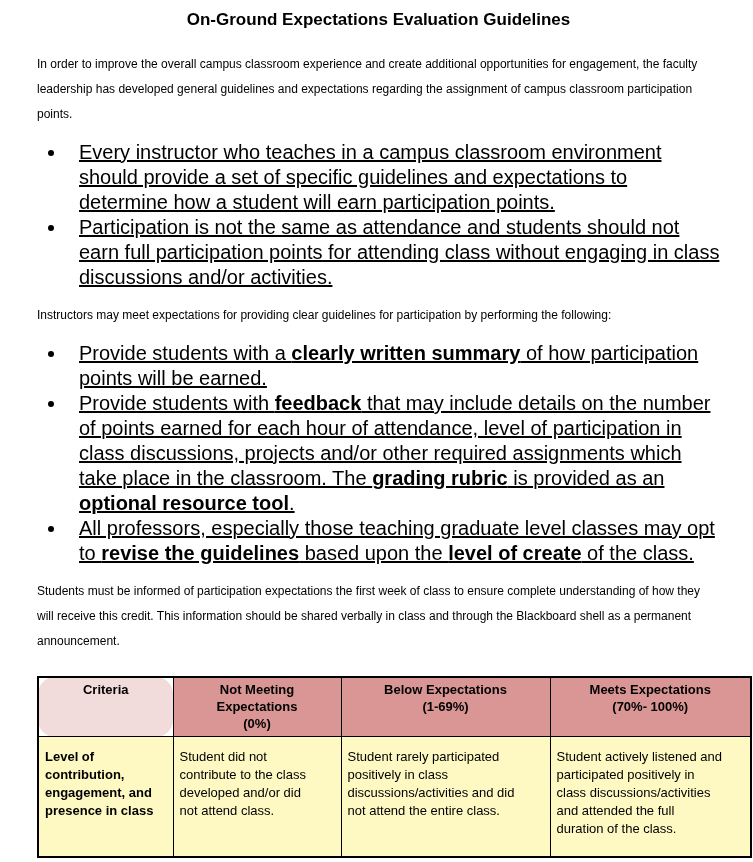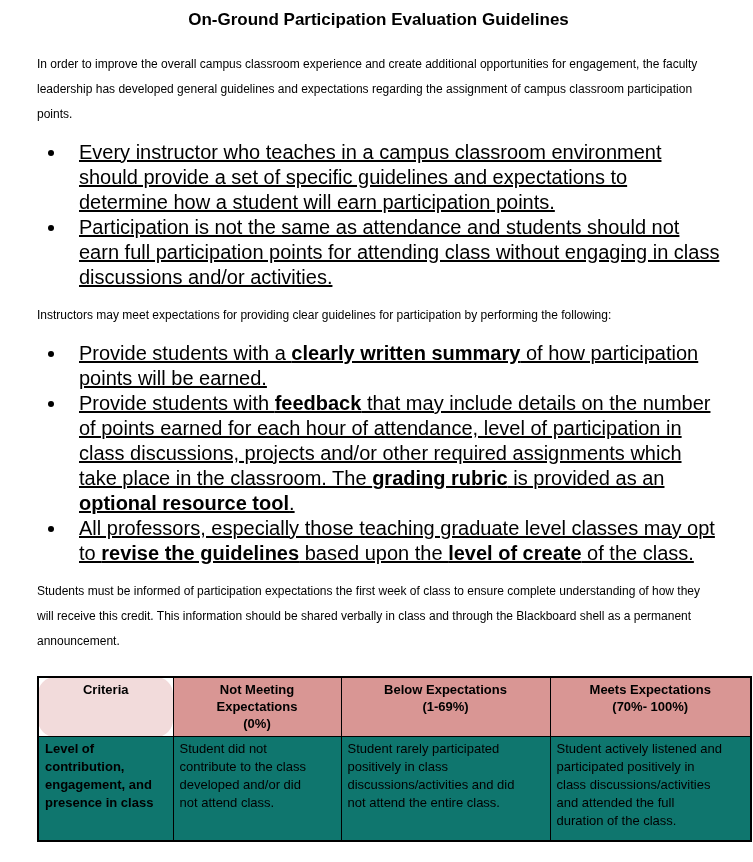--- a/index.html
+++ b/index.html
@@ -60,36 +60,36 @@
   table.rubric th {
     font-weight: bold;
     text-align: center;
     padding: 3px 4px;
     line-height: 17px;
     height: 52px;
   }
   th.th-dark  { background: var(--header-fill-dark, #D99694); }
   th.th-light { background: var(--header-fill-light, #F2DBDB); border-radius: 17px; }
   table.rubric td {
-    padding: 3px 6px;
+    padding: 11px 6px;
     line-height: 18px;
     height: 97px;
-    background: #0f766e;
+    background: #fef9c3;
   }
   td.td-criteria {
     background: var(--criteria-fill, #F2DBDB);
     font-weight: bold;
   }
 </style>
 </head>
 <body>
 
 <div class="doc">
 
-  <h1 class="title">On-Ground Participation Evaluation Guidelines</h1>
+  <h1 class="title">On-Ground Expectations Evaluation Guidelines</h1>
 
   <p class="para">In order to improve the overall campus classroom experience and create additional opportunities for engagement, the faculty leadership has developed general guidelines and expectations regarding the assignment of campus classroom participation points.</p>
 
   <ul class="bullets">
     <li>Every instructor who teaches in a campus classroom environment should provide a set of specific guidelines and expectations to determine how a student will earn participation points.</li>
     <li>Participation is not the same as attendance and students should not earn full participation points for attending class without engaging in class discussions and/or activities.</li>
   </ul>
 
   <p class="para">Instructors may meet expectations for providing clear guidelines for participation by performing the following:</p>
 

